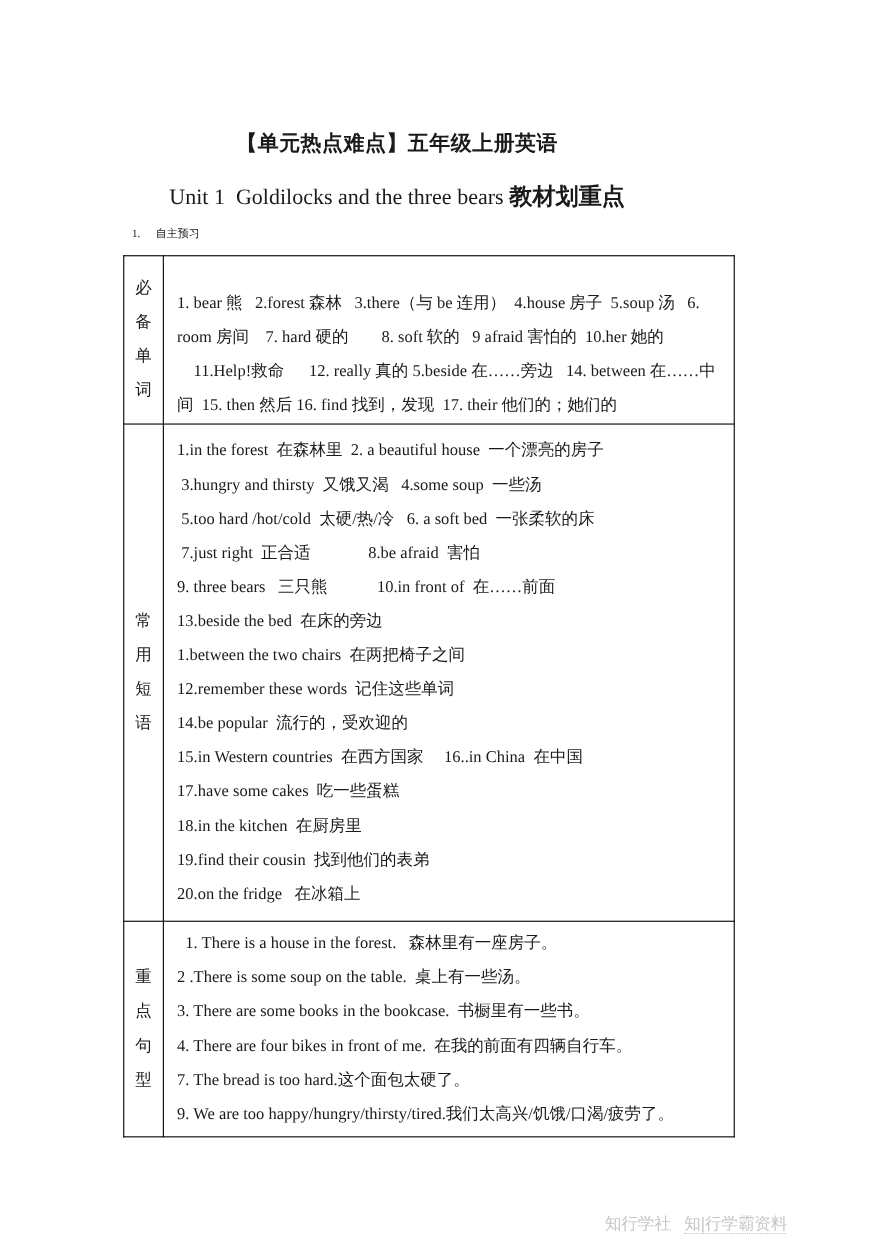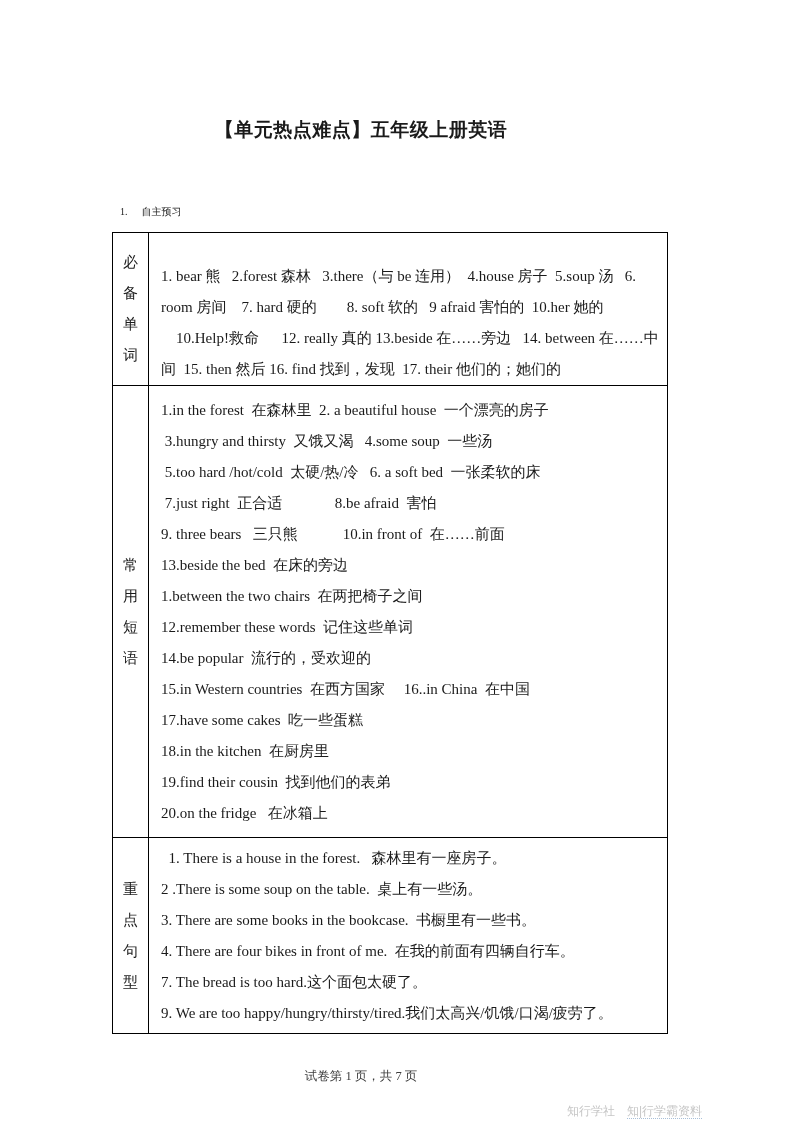--- a/index.html
+++ b/index.html
@@ -91,55 +91,56 @@
     top: 1068px;
     left: 0;
     width: 100%;
     text-align: center;
     font-size: 12.5px;
     color: #3c3c3c;
   }
   .watermark {
     position: absolute;
     top: 1103px;
-    right: 20px;
-    font-size: 12px;
+    right: 6px;
+    font-size: 15px;
     color: #c6c6c6;
     font-family: "Liberation Sans", sans-serif;
     margin-left: 11px;
   }
   .watermark .wm-left { margin-right: 12px; }
   .watermark .wm-right { border-bottom: 1px dotted #a8bfd8; }
 </style>
 </head>
 <body>
 
 <div class="page">
 
   <h1 class="doc-title">【单元热点难点】五年级上册英语</h1>
 
+  <h2 class="doc-subtitle"><span>Unit 1  Goldilocks and the three bears</span><span class="zh-bold"> 教材划重点</span></h2>
 
   <div class="section-heading">
     <span class="num">1.</span><span>自主预习</span>
   </div>
 
   <table class="main-table">
     <tbody>
       <tr class="row-words">
         <td class="hdr-cell">
           <span class="hdr-char">必</span>
           <span class="hdr-char">备</span>
           <span class="hdr-char">单</span>
           <span class="hdr-char">词</span>
         </td>
         <td class="content-cell">
           <div class="cell-inner">
             <div class="t-line">1. bear 熊   2.forest 森林   3.there（与 be 连用）  4.house 房子  5.soup 汤   6.</div>
             <div class="t-line">room 房间    7. hard 硬的        8. soft 软的   9 afraid 害怕的  10.her 她的</div>
-            <div class="t-line">    10.Help!救命      12. really 真的 13.beside 在……旁边   14. between 在……中</div>
+            <div class="t-line">    11.Help!救命      12. really 真的 5.beside 在……旁边   14. between 在……中</div>
             <div class="t-line">间  15. then 然后 16. find 找到，发现  17. their 他们的；她们的</div>
           </div>
         </td>
       </tr>
       <tr class="row-phrases">
         <td class="hdr-cell">
           <span class="hdr-char">常</span>
           <span class="hdr-char">用</span>
           <span class="hdr-char">短</span>
           <span class="hdr-char">语</span>
@@ -177,19 +178,18 @@
             <div class="t-line">3. There are some books in the bookcase.  书橱里有一些书。</div>
             <div class="t-line">4. There are four bikes in front of me.  在我的前面有四辆自行车。</div>
             <div class="t-line">7. The bread is too hard.这个面包太硬了。</div>
             <div class="t-line">9. We are too happy/hungry/thirsty/tired.我们太高兴/饥饿/口渴/疲劳了。</div>
           </div>
         </td>
       </tr>
     </tbody>
   </table>
 
-  <div class="page-footer">试卷第 1 页，共 7 页</div>
 
   <div class="watermark">
     <span class="wm-left">知行学社</span><span class="wm-right">知|行学霸资料</span>
   </div>
 
 </div>
 
 </body></html>

